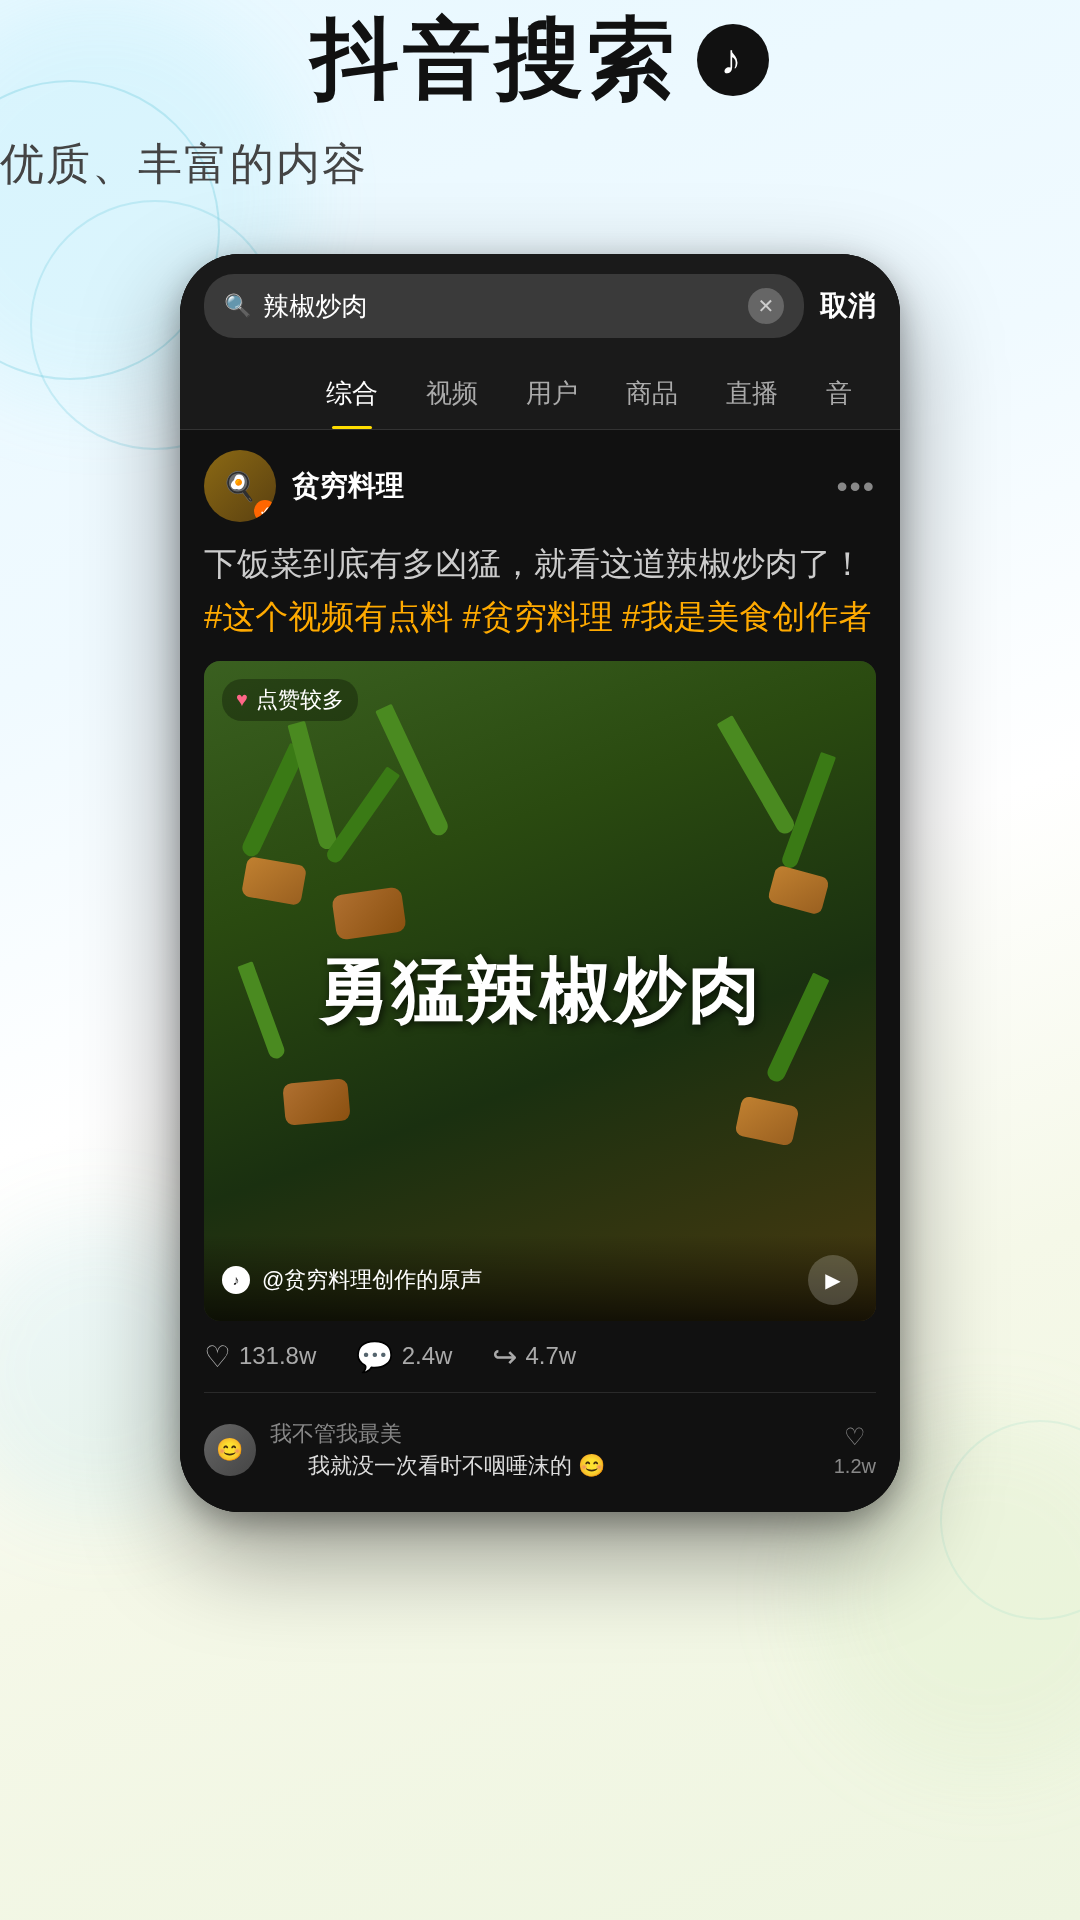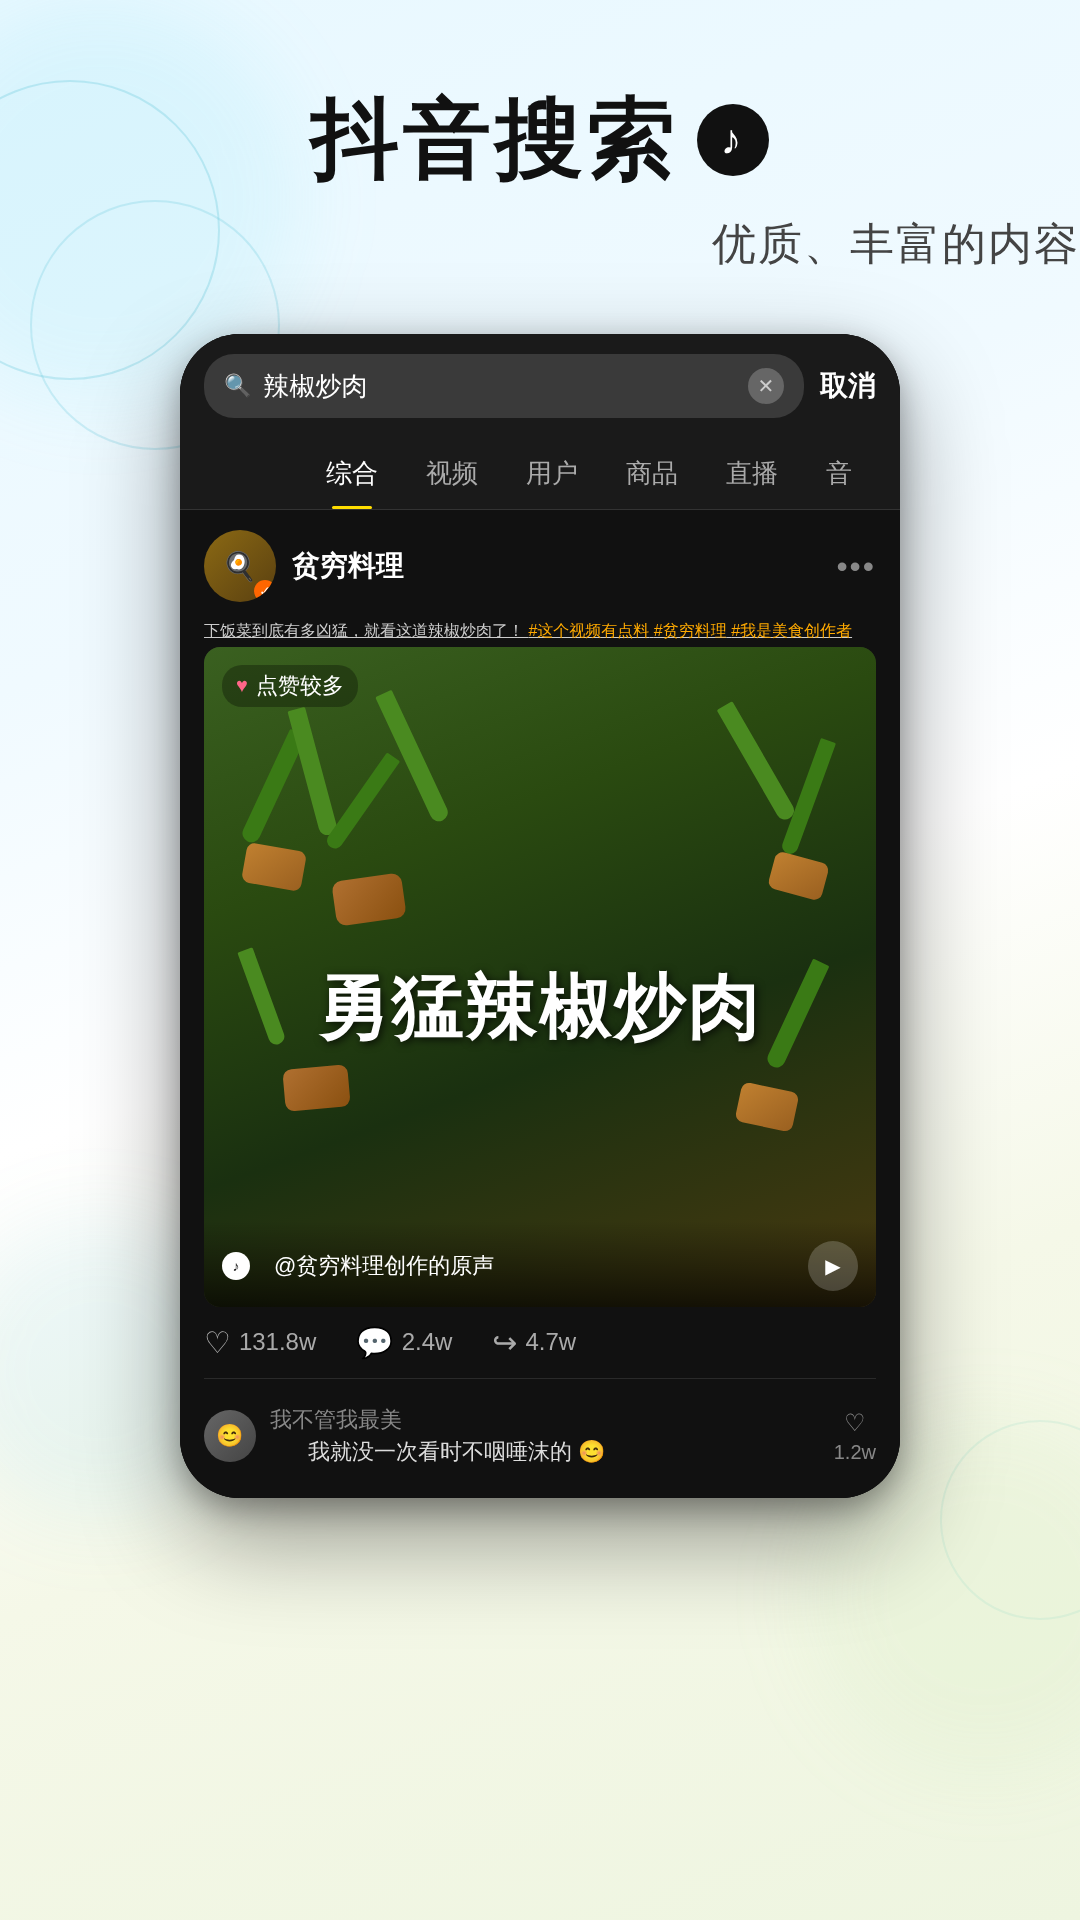--- a/index.html
+++ b/index.html
@@ -36,22 +36,21 @@
       position: absolute;
       width: 200px;
       height: 200px;
       border: 2px solid rgba(150, 220, 200, 0.2);
       border-radius: 50%;
       bottom: 300px;
       right: -60px;
     }
 
     .header-section {
-      text-align: right;
-      padding-top: 80px;
+      text-align: left;
       padding-bottom: 40px;
       position: relative;
       z-index: 2;
     }
 
     .main-title {
       font-size: 88px;
       font-weight: 900;
       color: #111111;
       letter-spacing: 4px;
@@ -256,24 +255,23 @@
 
     .more-icon {
       color: #888;
       font-size: 32px;
       letter-spacing: 2px;
     }
 
     
     .post-text {
       color: #cccccc;
-      font-size: 16px;
+      font-size: 33px;
       line-height: 1.6;
-      margin-bottom: 3px;
-      text-decoration: underline;
+      margin-bottom: 17px;
     }
 
     .hashtag {
       color: #ffaa00;
     }
 
     
     .video-container {
       border-radius: 16px;
       overflow: hidden;
@@ -322,21 +320,20 @@
       left: 50%;
       transform: translate(-50%, -50%);
       text-align: center;
       color: white;
       font-size: 72px;
       font-weight: 900;
       line-height: 1.1;
       text-shadow: 2px 2px 8px rgba(0,0,0,0.8);
       width: 90%;
       letter-spacing: 2px;
-      margin-top: 30px;
     }
 
     .video-bottom-bar {
       position: absolute;
       bottom: 0;
       left: 0;
       right: 0;
       background: linear-gradient(transparent, rgba(0,0,0,0.7));
       padding: 20px 18px 16px;
       display: flex;
@@ -353,21 +350,20 @@
       align-items: center;
       justify-content: center;
       font-size: 16px;
       font-weight: bold;
     }
 
     .audio-text {
       color: #ffffff;
       font-size: 22px;
       flex: 1;
-      margin-left: 12px;
     }
 
     .play-btn {
       width: 50px;
       height: 50px;
       background: rgba(255,255,255,0.2);
       border-radius: 50%;
       display: flex;
       align-items: center;
       justify-content: center;

